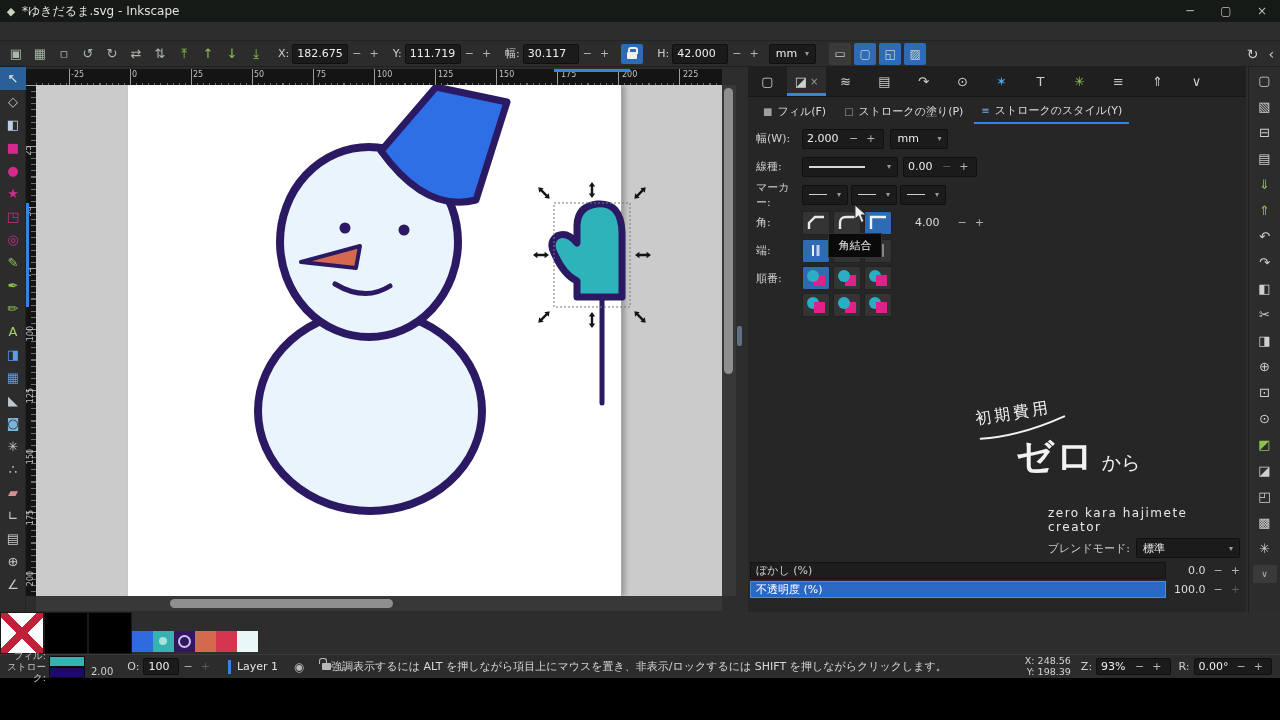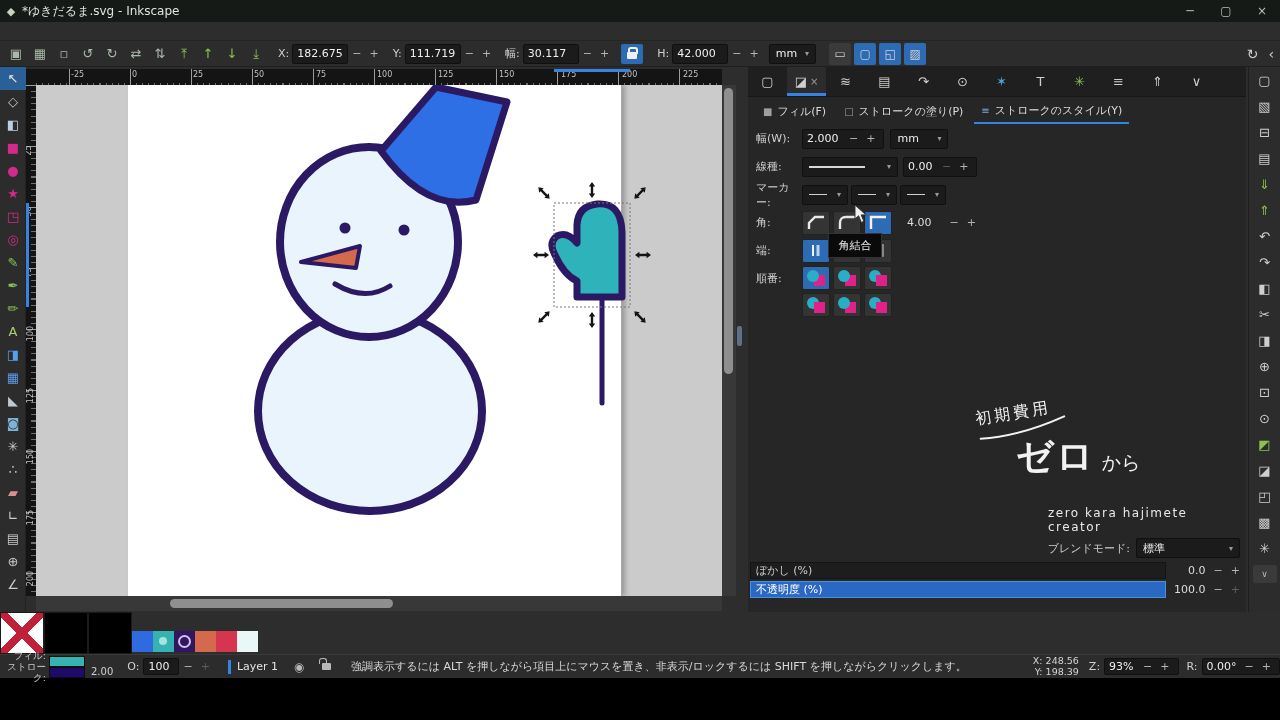--- a/index.html
+++ b/index.html
@@ -115,21 +115,21 @@
 .swfill{background:#35b3b0}
 .swstroke{background:#1e0a69}
 .stw{margin:10px 0 0 6px;font-size:10px}
 .olab{margin-left:14px}
 .obox{margin-left:4px}
 .laybar{width:3px;height:14px;background:#3584e4;margin-left:14px}
 .layname{margin-left:6px;color:#e2e2e2}
 .eye{width:14px;height:14px;margin-left:14px;display:flex;align-items:center;justify-content:center;color:#b8b8b8;font-size:12px}
 .slock{width:9px;height:7px;background:#b8b8b8;border-radius:1px;position:relative;margin-left:16px}
 .slock::before{content:"";position:absolute;top:-5px;left:-3px;width:6px;height:5px;border:1.5px solid #b8b8b8;border-bottom:none;border-radius:3px 3px 0 0}
-.stmsg{margin-left:20px;color:#d8d8d8;white-space:nowrap;overflow:hidden;flex:1}
+.stmsg{margin-left:0;color:#d8d8d8;white-space:nowrap;overflow:hidden;flex:1}
 .xymini{font-size:9.5px;line-height:10.5px;text-align:right;color:#d5d5d5;margin-right:6px}
 .zlab{margin:0 4px}
 .zr{display:flex;align-items:center;margin-right:4px}
 </style>
 </head>
 <body>
 
 <div class="window">
 
   <div class="titlebar">
@@ -386,21 +386,21 @@
       <span class="ibtn">
           <svg width="18" height="15">
             <path d="M2,14 V8 Q2,2 8,2 H17" fill="none" stroke="#e8e8e8" stroke-width="2.4"></path>
           </svg>
         </span>
       <span class="ibtn on">
           <svg width="18" height="15">
             <path d="M2,14 V2 H17" fill="none" stroke="#f2f2f2" stroke-width="2.4"></path>
           </svg>
         </span>
-      <span style="margin-left:12px">4.00</span>
+      <span style="margin-left:20px">4.00</span>
       <span class="m" style="margin-left:14px">−</span>
       <span class="p">+</span>
     </div>
 
     <div class="frow">
       <span class="flab">端:</span>
       <span class="ibtn on">
           <svg width="16" height="15">
             <line x1="5" y1="2" x2="5" y2="13" stroke="#f2f2f2" stroke-width="2"></line>
             <line x1="10" y1="2" x2="10" y2="13" stroke="#bcd2ea" stroke-width="3"></line>
@@ -562,19 +562,19 @@
       <div><span>X:</span> <span>248.56</span></div>
       <div><span>Y:</span> <span>198.39</span></div>
     </div>
     <span class="zlab">Z:</span>
     <span class="zr sbox" style="height:17px">
         <span class="sval" style="min-width:30px">93%</span>
       <span class="m">−</span>
         <span class="p">+</span>
       </span>
     <span class="zlab">R:</span>
-    <span class="zr sbox" style="height:17px;margin-right:0">
+    <span class="zr sbox" style="height:17px;margin-right:8px">
         <span class="sval" style="min-width:34px">0.00°</span>
       <span class="m">−</span>
         <span class="p">+</span>
       </span>
   </div>
 </div>
 
 </body></html>

